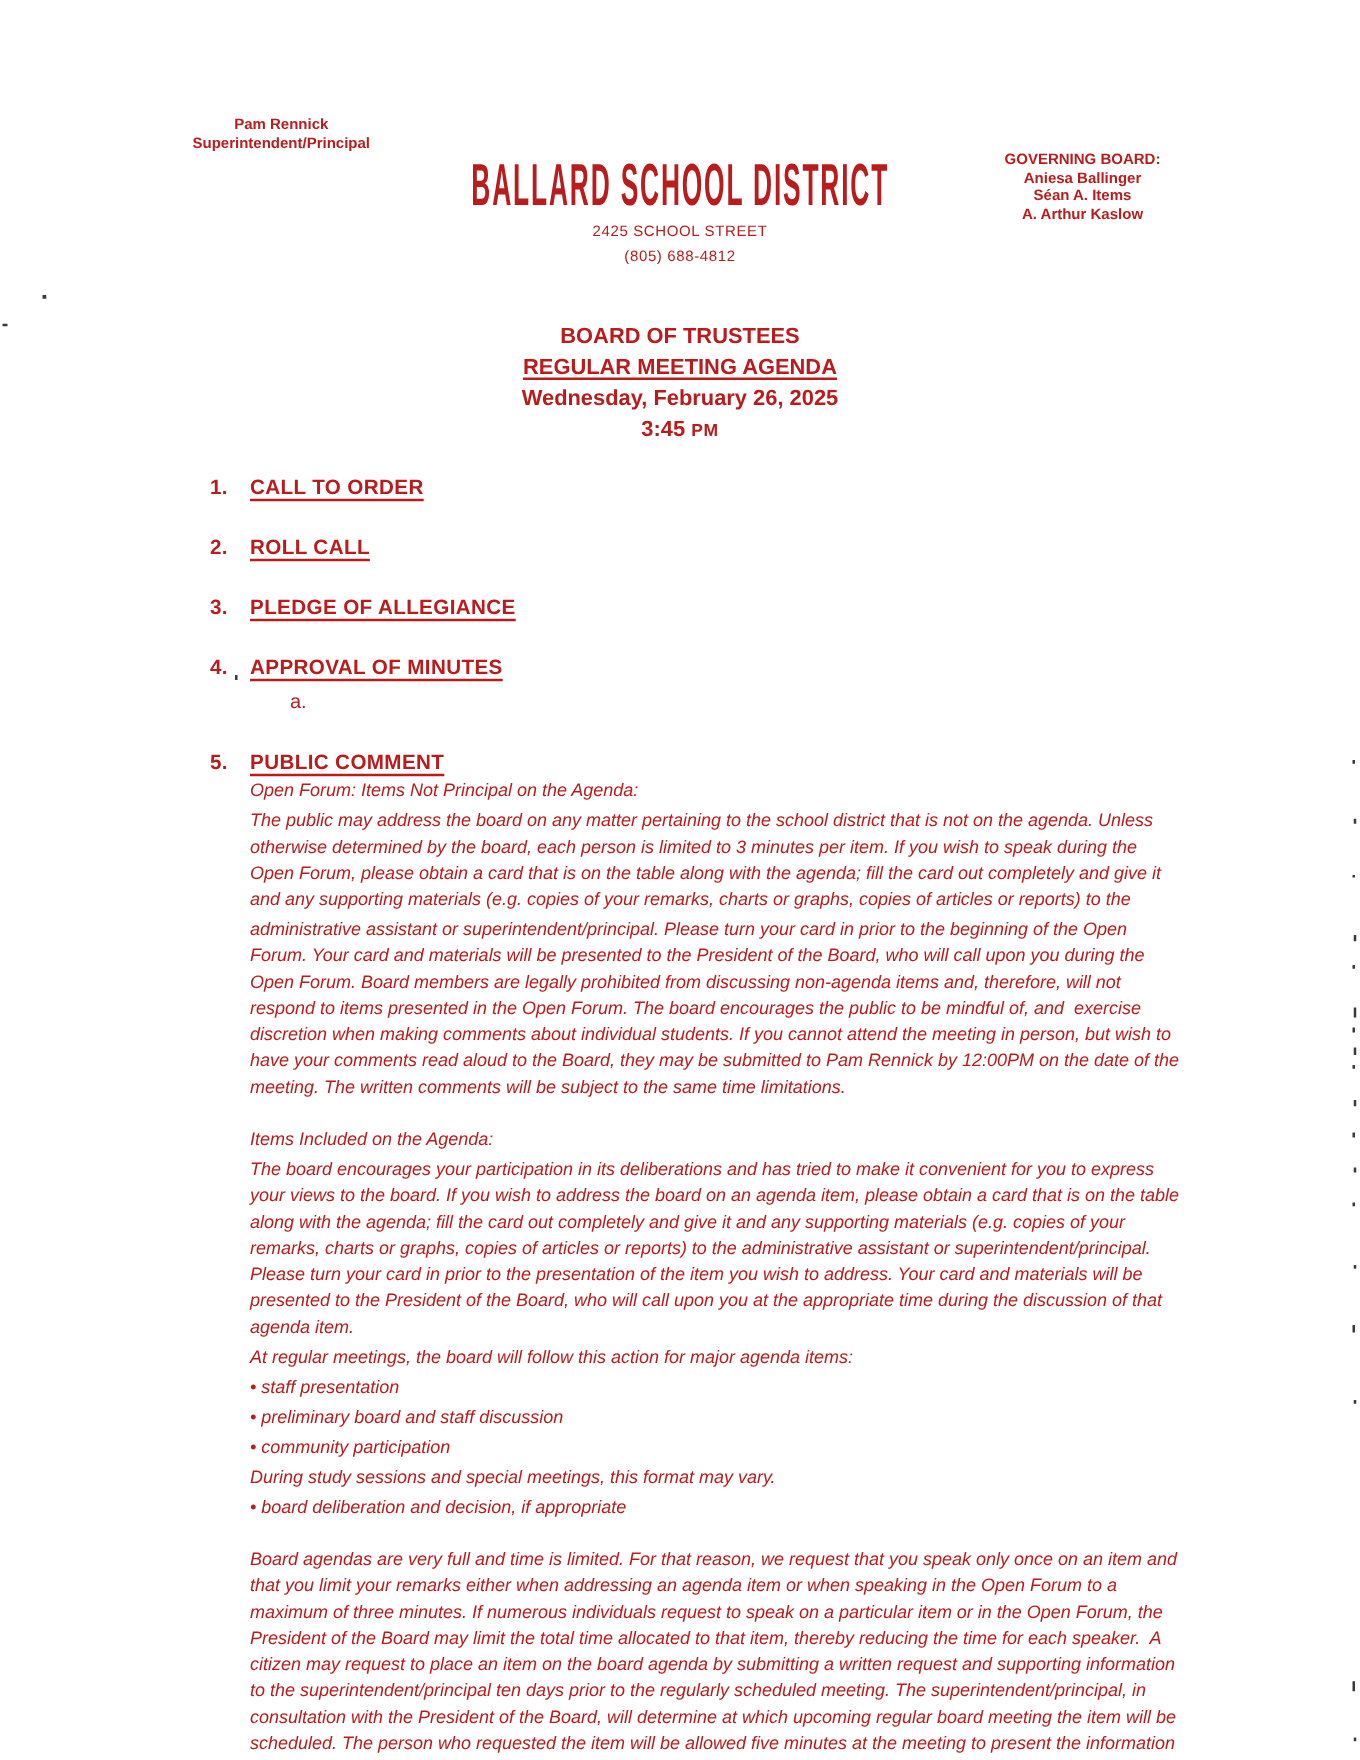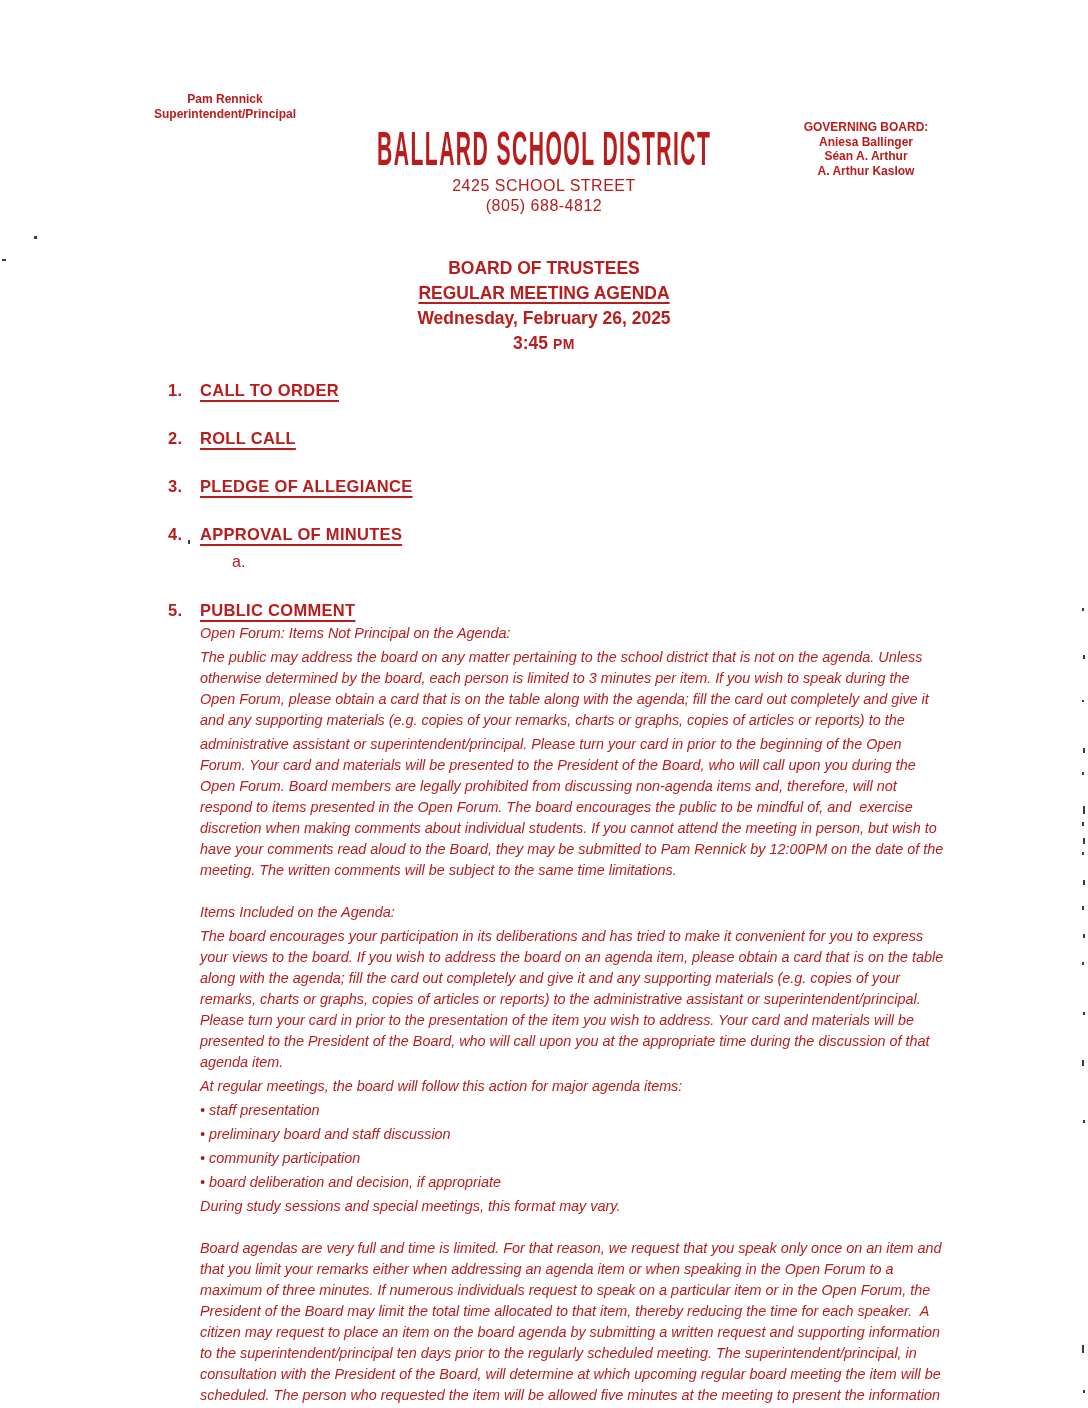--- a/index.html
+++ b/index.html
@@ -31,21 +31,21 @@
     font-size: 44px; font-weight: 700; line-height: 50px;
     white-space: nowrap;
   }
   .district-title span {
     display: inline-block;
     transform: scale(0.48, 1.08);
     transform-origin: 50% 60%;
     letter-spacing: 3px;
   }
   .addr {
-    font-size: 16px; line-height: 15.5px; letter-spacing: 0.5px;
+    font-size: 12px; line-height: 15.5px; letter-spacing: 0.5px;
     font-weight: 400; margin-top: 4px;
   }
   
   .meeting {
     position: absolute; top: 256px; left: 0; width: 1088px;
     text-align: center; font-weight: 700; font-size: 17.5px; line-height: 25px;
   }
   .meeting .underl { text-decoration: underline; text-decoration-thickness: 1.5px; text-underline-offset: 3px; }
   .meeting .pm { font-size: 14px; letter-spacing: 0.5px; }
   
@@ -74,21 +74,21 @@
 <div class="page">
 
   <div class="hdr-left">
     <div>Pam Rennick</div>
     <div>Superintendent/Principal</div>
   </div>
 
   <div class="hdr-right">
     <div>GOVERNING BOARD:</div>
     <div>Aniesa Ballinger</div>
-    <div>Séan A. Arthur</div>
+    <div>Séan A. Items</div>
     <div>A. Arthur Kaslow</div>
   </div>
 
   <div class="hdr-center">
     <div class="district-title">
       <span>BALLARD SCHOOL DISTRICT</span>
     </div>
     <div class="addr">2425 SCHOOL STREET</div>
     <div class="addr">(805) 688-4812</div>
   </div>
@@ -142,22 +142,22 @@
       <div class="body-block">Open Forum: Items Not Principal on the Agenda:</div>
       <div class="body-block">The public may address the board on any matter pertaining to the school district that is not on the agenda. Unless  otherwise determined by the board, each person is limited to 3 minutes per item. If you wish to speak during the  Open Forum, please obtain a card that is on the table along with the agenda; fill the card out completely and give it  and any supporting materials (e.g. copies of your remarks, charts or graphs, copies of articles or reports) to the</div>
       <div class="body-block">administrative assistant or superintendent/principal. Please turn your card in prior to the beginning of the Open  Forum. Your card and materials will be presented to the President of the Board, who will call upon you during the  Open Forum. Board members are legally prohibited from discussing non-agenda items and, therefore, will not  respond to items presented in the Open Forum. The board encourages the public to be mindful of, and  exercise discretion when making comments about individual students. If you cannot attend the meeting in person, but wish to have your comments read aloud to the Board, they may be submitted to Pam Rennick by 12:00PM on the date of the meeting. The written comments will be subject to the same time limitations.</div>
 
       <div class="body-block para-gap">Items Included on the Agenda:</div>
       <div class="body-block">The board encourages your participation in its deliberations and has tried to make it convenient for you to express your views to the board. If you wish to address the board on an agenda item, please obtain a card that is on the table along with the agenda; fill the card out completely and give it and any supporting materials (e.g. copies of your remarks, charts or graphs, copies of articles or reports) to the administrative assistant or superintendent/principal. Please turn your card in prior to the presentation of the item you wish to address. Your card and materials will be presented to the President of the Board, who will call upon you at the appropriate time during the discussion of that agenda item.</div>
       <div class="body-block">At regular meetings, the board will follow this action for major agenda items:</div>
       <div class="body-block">• staff presentation</div>
       <div class="body-block">• preliminary board and staff discussion</div>
       <div class="body-block">• community participation</div>
+      <div class="body-block">During study sessions and special meetings, this format may vary.</div>
       <div class="body-block">• board deliberation and decision, if appropriate</div>
-      <div class="body-block">During study sessions and special meetings, this format may vary.</div>
 
       <div class="body-block para-gap">Board agendas are very full and time is limited. For that reason, we request that you speak only once on an item and that you limit your remarks either when addressing an agenda item or when speaking in the Open Forum to a maximum of three minutes. If numerous individuals request to speak on a particular item or in the Open Forum, the President of the Board may limit the total time allocated to that item, thereby reducing the time for each speaker.  A citizen may request to place an item on the board agenda by submitting a written request and supporting information to the superintendent/principal ten days prior to the regularly scheduled meeting. The superintendent/principal, in consultation with the President of the Board, will determine at which upcoming regular board meeting the item will be scheduled. The person who requested the item will be allowed five minutes at the meeting to present the information to the board. Following this presentation, the board may address the issue, put  the issue on a future agenda for more discussion and action, refer the issue to the administration for follow-up, or  take no action.</div>
     </div>
 
   </div>
 
   <div>
     <span class="speck" style="left:34px;  top:236px; width:3px; height:3px;"></span>
     <span class="speck" style="left:2px;   top:259px; width:4px; height:2px;"></span>
     <span class="speck" style="left:188px; top:540px; width:2px; height:4px;"></span>

